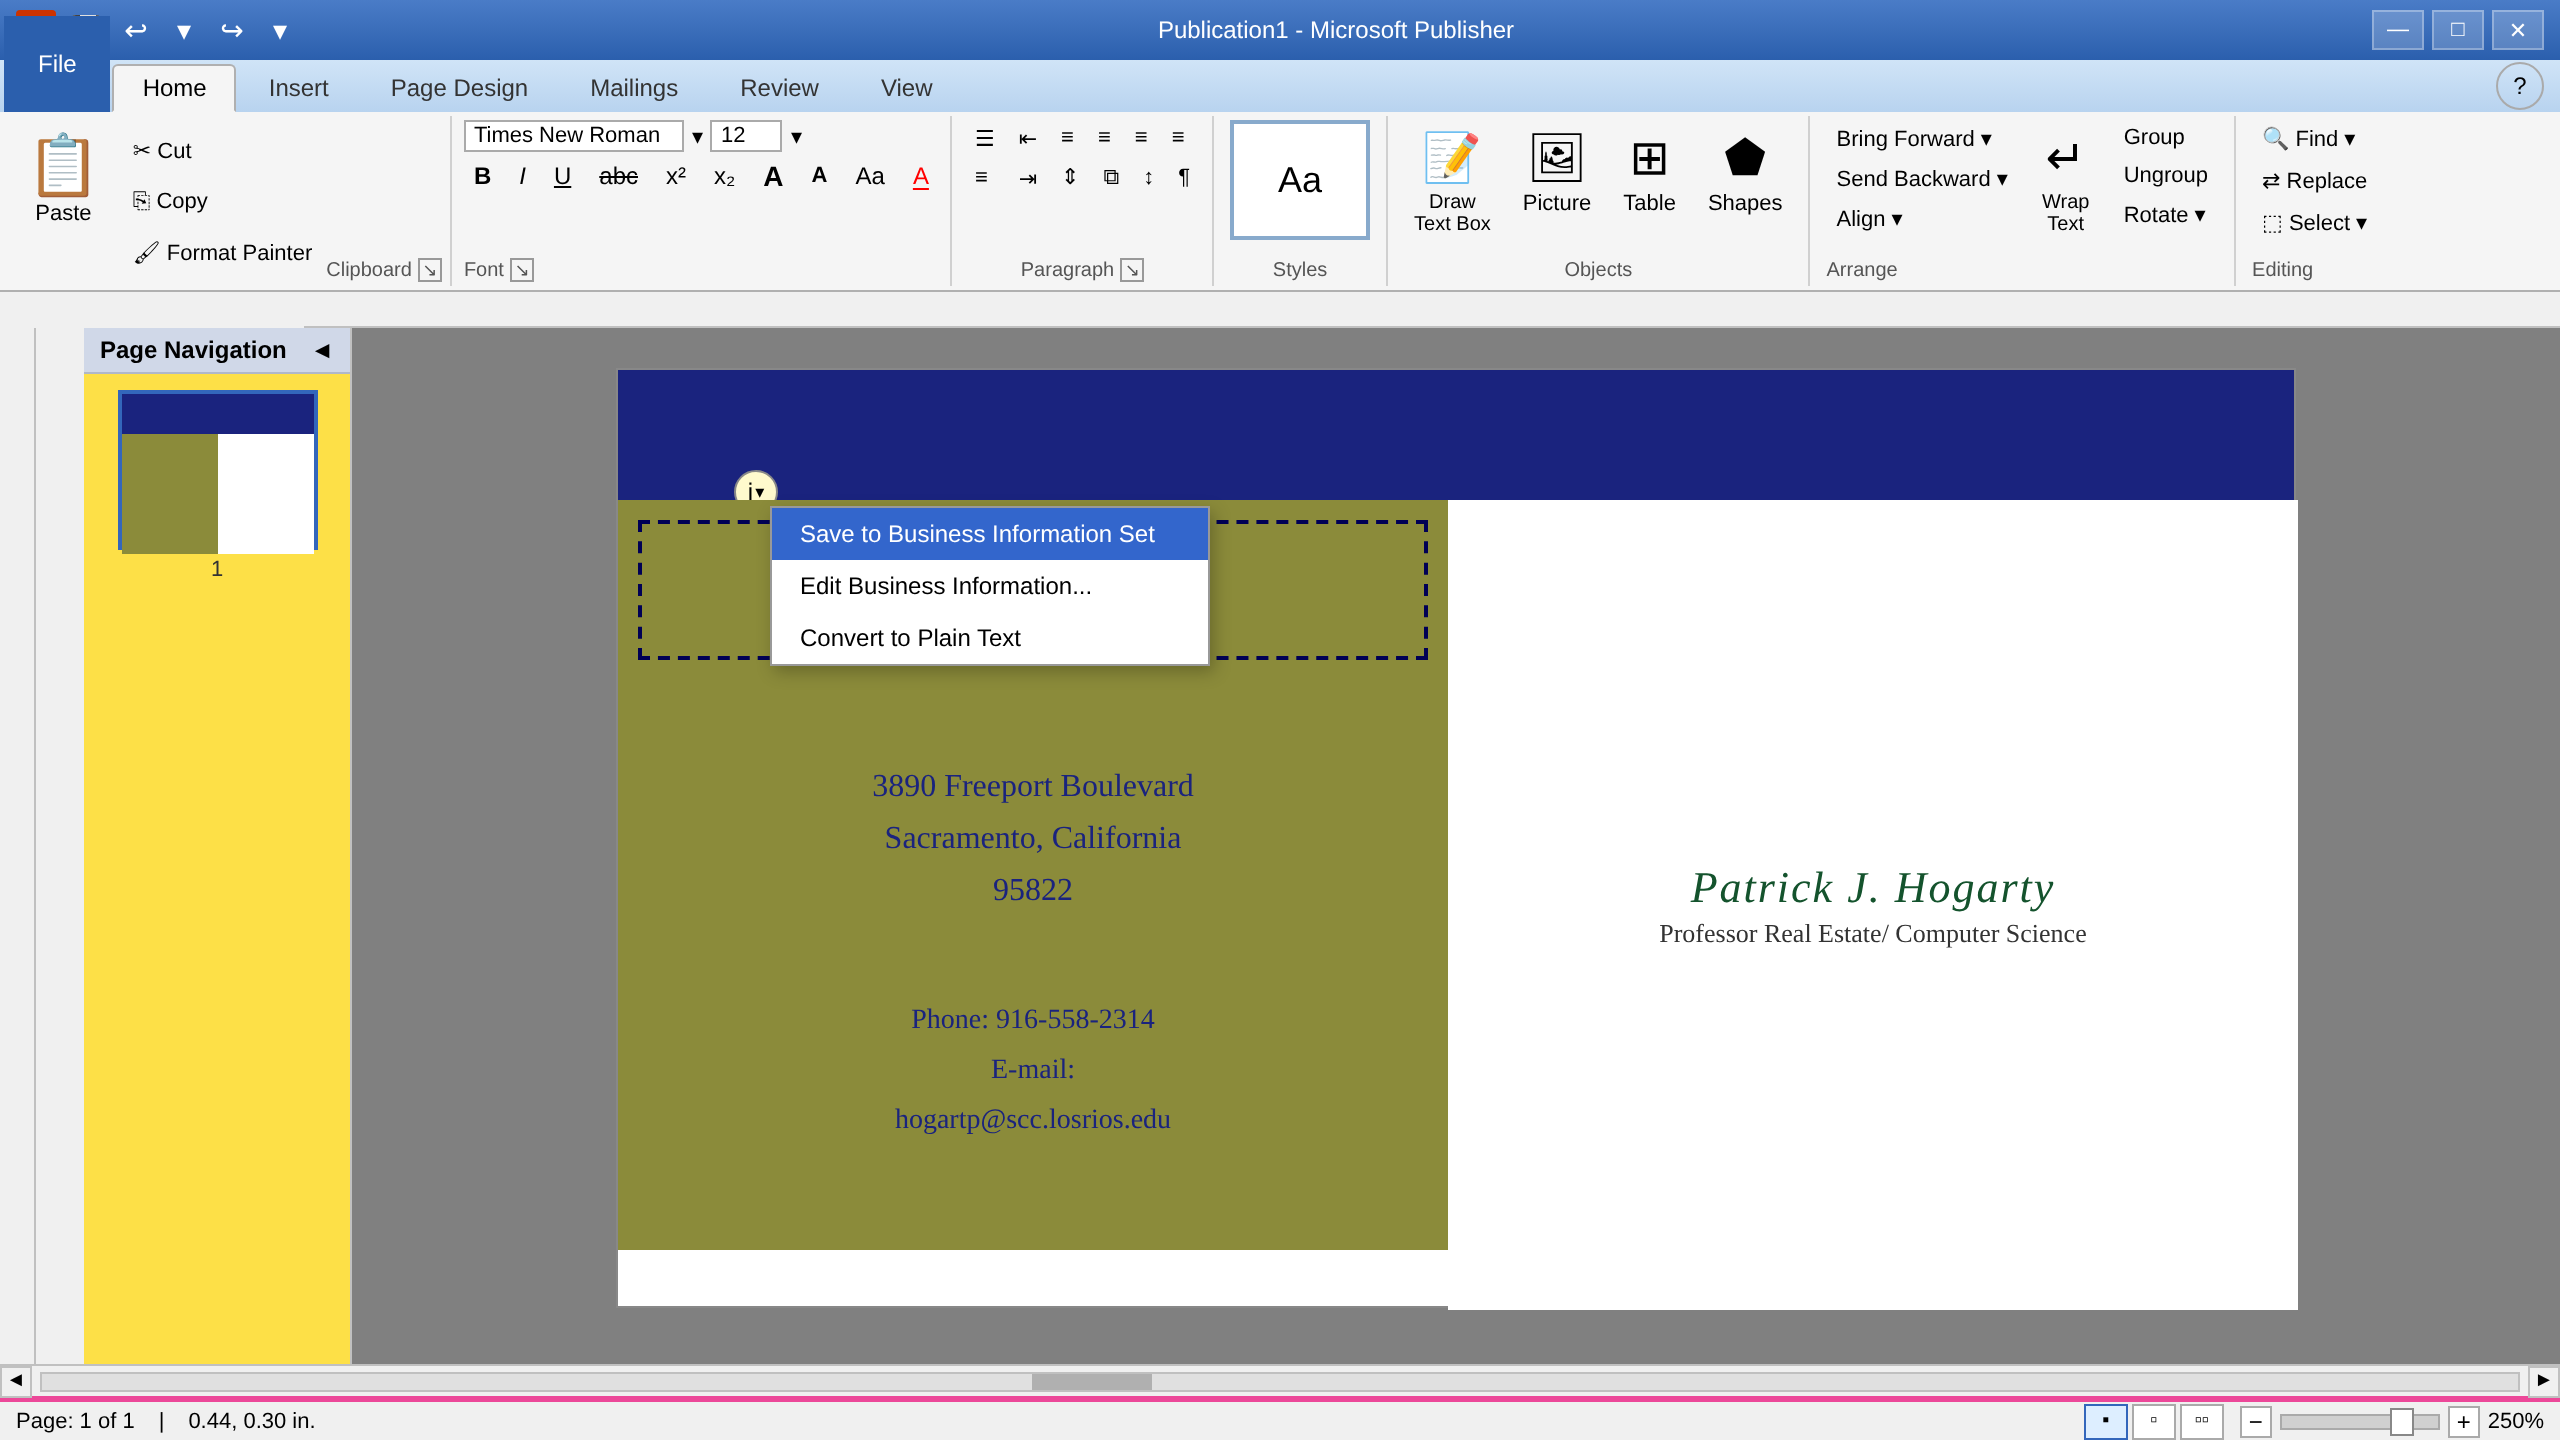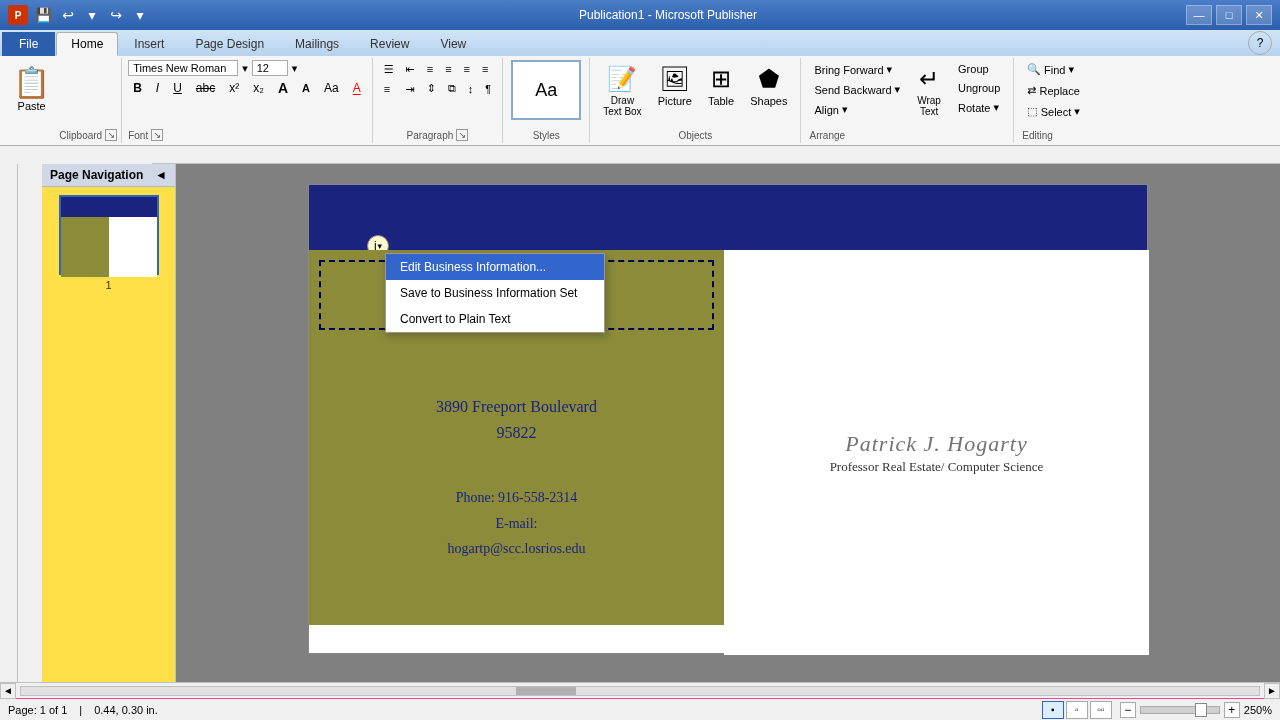--- a/index.html
+++ b/index.html
@@ -51,21 +51,21 @@
       background: #f5f5f5;
       border-color: #b0b0b0;
       border-bottom-color: #f5f5f5;
       color: #000;
     }
     .ribbon-tab:not(.active) { color: #333; }
     .ribbon-tab.file-tab {
       background: #2b5fad;
       color: white;
       border-radius: 0;
-      padding: 4px 16px;
+      padding: 16px 16px;
     }
 
     
     .ribbon {
       background: #f5f5f5;
       border-bottom: 1px solid #b0b0b0;
       display: flex;
       align-items: stretch;
       padding: 2px 0;
       height: 90px;
@@ -342,38 +342,38 @@
     }
     .page-contact {
       font-size: 14px;
       color: #1a237e;
       text-align: center;
       line-height: 1.8;
       font-family: Georgia, serif;
     }
     .page-name {
       font-size: 22px;
-      color: #737373;
+      color: #14532d;
       font-family: Georgia, serif;
       letter-spacing: 1px;
       font-style: italic;
     }
     .page-title {
       font-size: 13px;
       color: #333;
       font-family: Georgia, serif;
       text-align: center;
       margin-top: 2px;
     }
 
     
     .status-bar {
       height: 22px;
       background: #f0f0f0;
-      border-top: 1px solid #ec4899;
+      border-top: 3px solid #ec4899;
       display: flex;
       align-items: center;
       padding: 0 8px;
       font-size: 11px;
       gap: 12px;
     }
     .status-right {
       margin-left: auto;
       display: flex;
       align-items: center;
@@ -491,20 +491,31 @@
   <div class="ribbon-tab">View</div>
   <div class="help-btn" style="align-self:center;margin-left:auto;margin-right:8px;">?</div>
 </div>
 
 <div class="ribbon">
 
   <div class="clipboard-group">
     <div class="paste-btn">
       <span class="icon">📋</span>
       <span>Paste</span>
+    </div>
+    <div class="clipboard-sub">
+      <div class="btn-small">
+        <span>✂ Cut</span>
+      </div>
+      <div class="btn-small">
+        <span>⎘ Copy</span>
+      </div>
+      <div class="btn-small">
+        <span>🖌 Format Painter</span>
+      </div>
     </div>
     <div style="margin-top:auto;font-size:10px;color:#555;display:flex;align-items:center;gap:3px;padding-top:2px;">
       <span>Clipboard</span>
       <div class="ribbon-label-expander">↘</div>
     </div>
   </div>
 
   <div class="font-group">
     <div class="font-row">
       <input class="font-input font-name-input" value="Times New Roman" readonly="" style="">
@@ -677,31 +688,32 @@
       <div class="page-content">
 
         <div class="page-top-bar"></div>
 
         <div class="dropdown-anchor">
           <div class="dropdown-trigger">
             <span>i</span>
             <span style="font-size:9px;margin-left:1px;">▾</span>
           </div>
           <div class="dropdown-menu">
+            <div class="dropdown-menu-item">Save to Business Information Set</div>
             <div class="dropdown-menu-item">Edit Business Information...</div>
-            <div class="dropdown-menu-item">Save to Business Information Set</div>
             <div class="dropdown-menu-item">Convert to Plain Text</div>
           </div>
         </div>
 
         <div class="page-left-section">
 
           <div style="position:absolute;top:10px;left:10px;right:10px;height:70px;border:2px dashed #000055;"></div>
           <div style="margin-top:80px;">
             <div class="page-address">3890 Freeport Boulevard</div>
+            <div class="page-address">Sacramento, California</div>
             <div class="page-address">95822</div>
           </div>
           <div style="margin-top:40px;">
             <div class="page-contact">Phone: 916-558-2314</div>
             <div class="page-contact">E-mail:</div>
             <div class="page-contact">hogartp@scc.losrios.edu</div>
           </div>
         </div>
 
         <div class="page-right-section">

